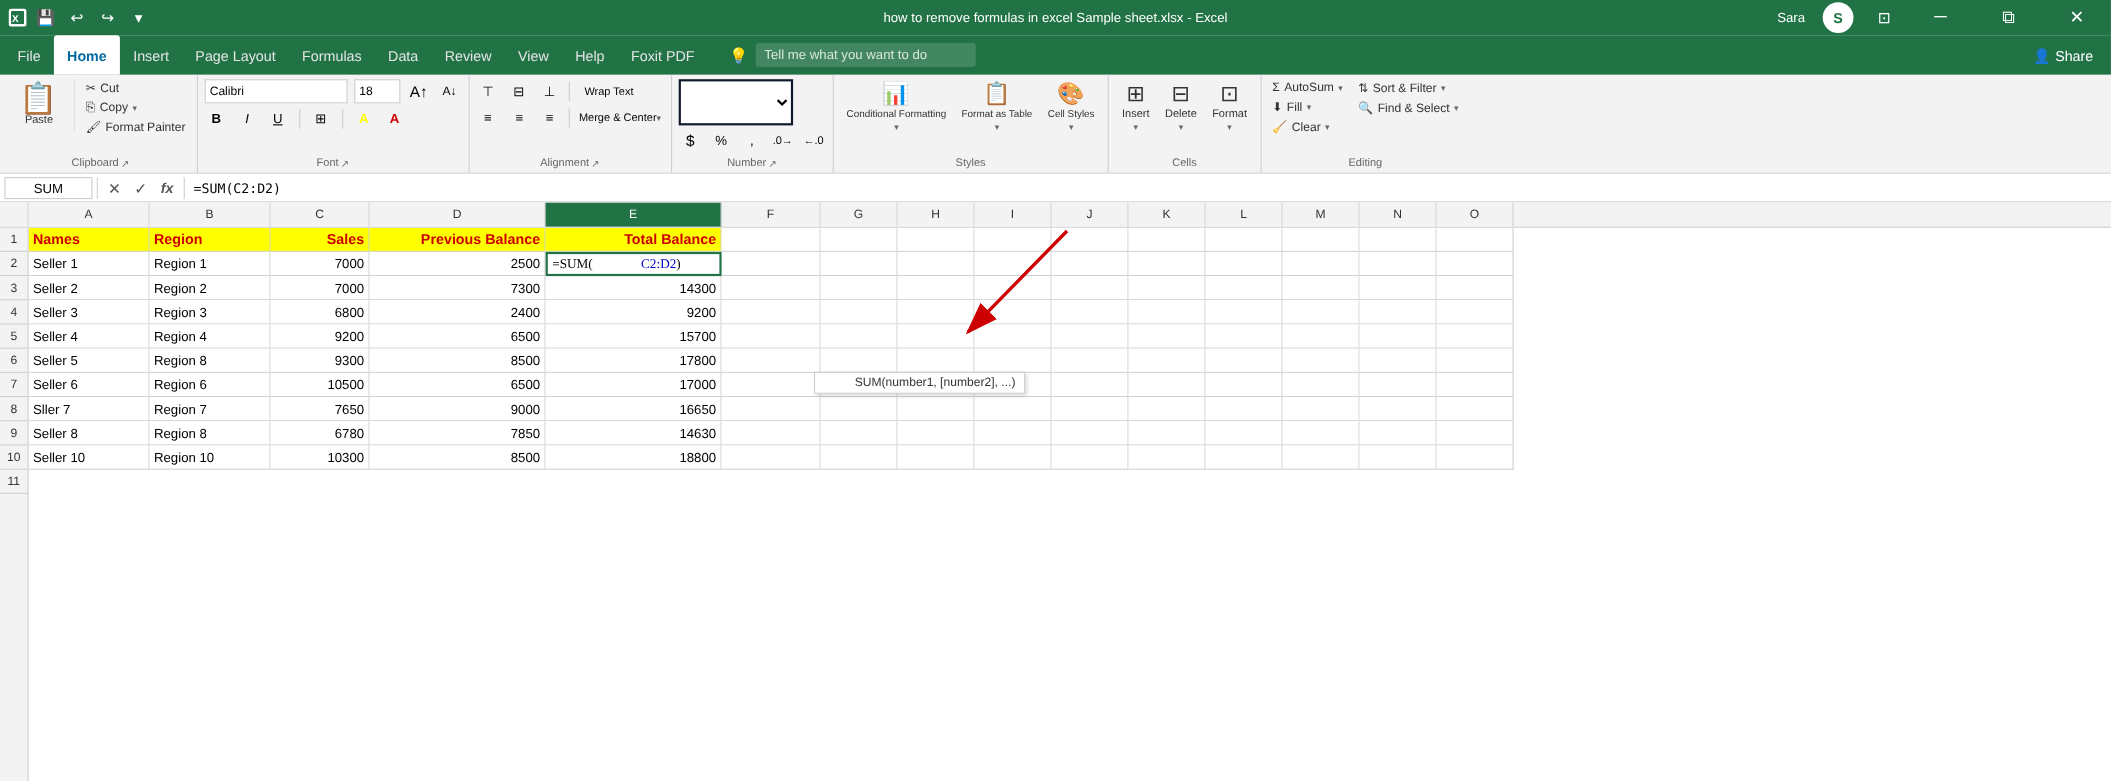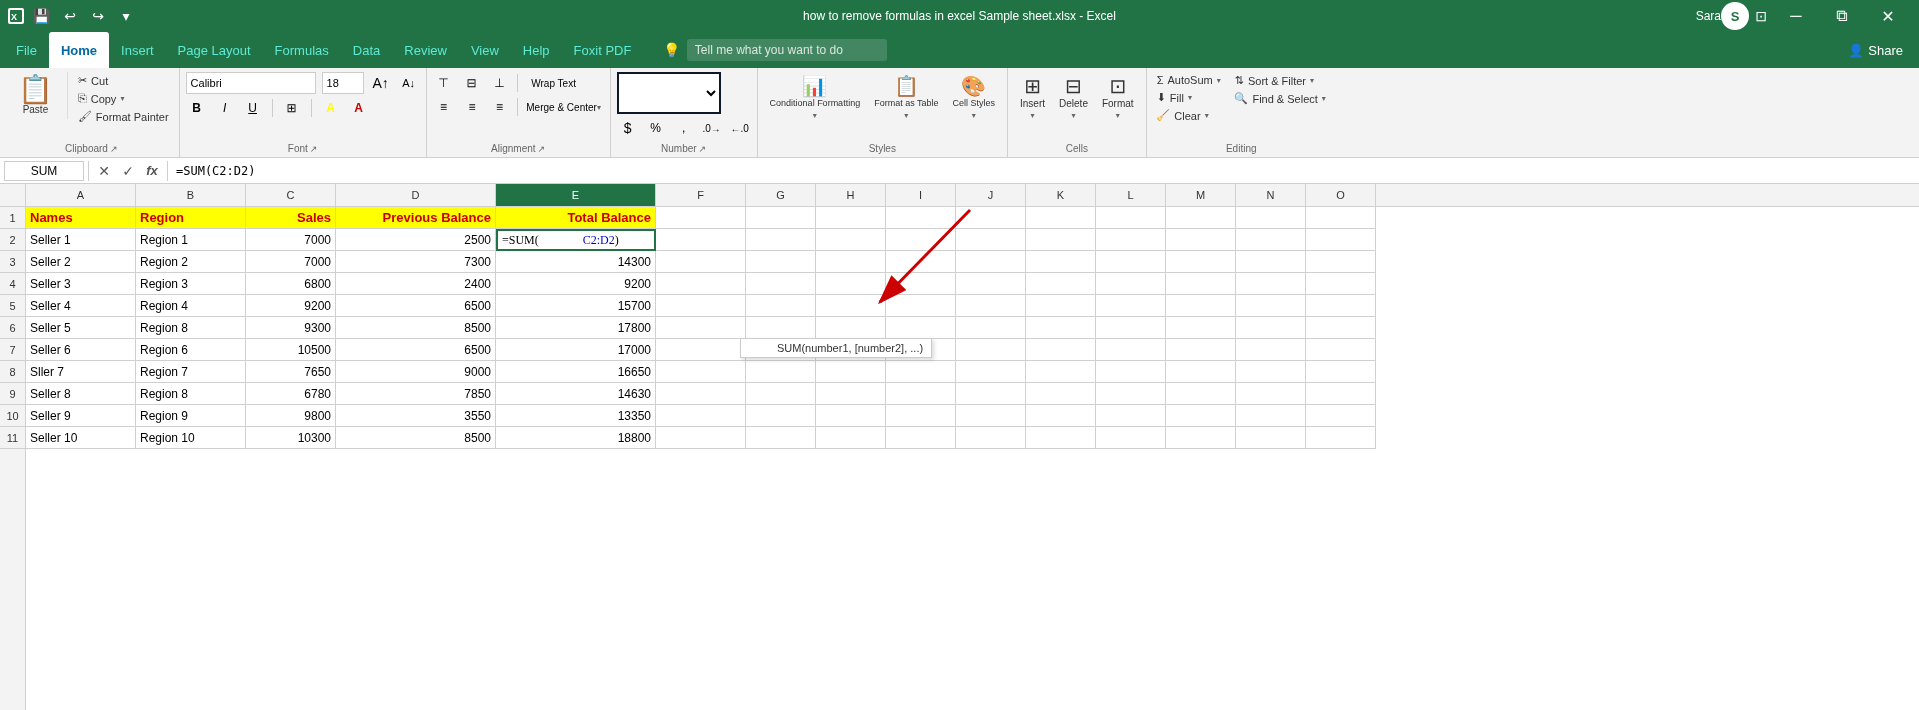--- a/index.html
+++ b/index.html
@@ -11,40 +11,40 @@
       color: #fff;
       height: 32px;
       display: flex;
       align-items: center;
       justify-content: space-between;
       padding: 0 8px;
       user-select: none;
     }
     .title-bar-left { display: flex; align-items: center; gap: 6px; }
     .title-bar-center { position: absolute; left: 50%; transform: translateX(-50%); font-size: 12px; color: #fff; }
-    .title-bar-right { display: flex; align-items: center; gap: 0; margin-left: auto; }
+    .title-bar-right { display: flex; align-items: center; gap: 16px; margin-left: auto; }
     .title-icon { width: 16px; height: 16px; background: #fff; border-radius: 2px; display: flex; align-items: center; justify-content: center; }
     .title-icon svg { width: 12px; height: 12px; }
     .win-btn { width: 46px; height: 32px; display: flex; align-items: center; justify-content: center; cursor: pointer; font-size: 16px; color: #fff; }
     .quick-access { display: flex; gap: 4px; align-items: center; }
     .qa-btn { width: 24px; height: 24px; display: flex; align-items: center; justify-content: center; border-radius: 2px; cursor: pointer; color: #fff; font-size: 14px; }
 
     
     .menu-bar {
       background: #217346;
       height: 36px;
       display: flex;
       align-items: stretch;
       padding: 0 4px;
     }
     .menu-item {
       padding: 0 12px;
       display: flex;
       align-items: center;
-      color: #5eead4;
+      color: #e5e5e5;
       cursor: pointer;
       font-size: 13px;
       border-radius: 3px;
     }
     .menu-item.active { background: #fff; color: #0369a1; font-weight: 600; border-radius: 3px 3px 0 0; }
     .tell-me { display: flex; align-items: center; gap: 6px; padding: 4px 12px; color: #fff; margin-left: 8px; }
     .tell-me input { background: rgba(255,255,255,0.15); border: none; border-radius: 3px; padding: 4px 8px; color: #fff; font-size: 12px; width: 200px; outline: none; }
     .tell-me input::placeholder { color: rgba(255,255,255,0.8); }
     .share-btn { margin-left: auto; display: flex; align-items: center; gap: 4px; padding: 0 12px; color: #fff; cursor: pointer; font-size: 13px; }
 
@@ -772,37 +772,20 @@
         <div class="cell col-h"></div>
         <div class="cell col-i"></div>
         <div class="cell col-j"></div>
         <div class="cell col-k"></div>
         <div class="cell col-l"></div>
         <div class="cell col-m"></div>
         <div class="cell col-n"></div>
         <div class="cell col-o"></div>
       </div>
 
-      <div class="grid-row">
-        <div class="cell col-a">Seller 9</div>
-        <div class="cell col-b">Region 9</div>
-        <div class="cell col-c right-align">9800</div>
-        <div class="cell col-d right-align">3550</div>
-        <div class="cell col-e right-align">13350</div>
-        <div class="cell col-f"></div>
-        <div class="cell col-g"></div>
-        <div class="cell col-h"></div>
-        <div class="cell col-i"></div>
-        <div class="cell col-j"></div>
-        <div class="cell col-k"></div>
-        <div class="cell col-l"></div>
-        <div class="cell col-m"></div>
-        <div class="cell col-n"></div>
-        <div class="cell col-o"></div>
-      </div>
 
       <div class="grid-row">
         <div class="cell col-a">Seller 10</div>
         <div class="cell col-b">Region 10</div>
         <div class="cell col-c right-align">10300</div>
         <div class="cell col-d right-align">8500</div>
         <div class="cell col-e right-align">18800</div>
         <div class="cell col-f"></div>
         <div class="cell col-g"></div>
         <div class="cell col-h"></div>

